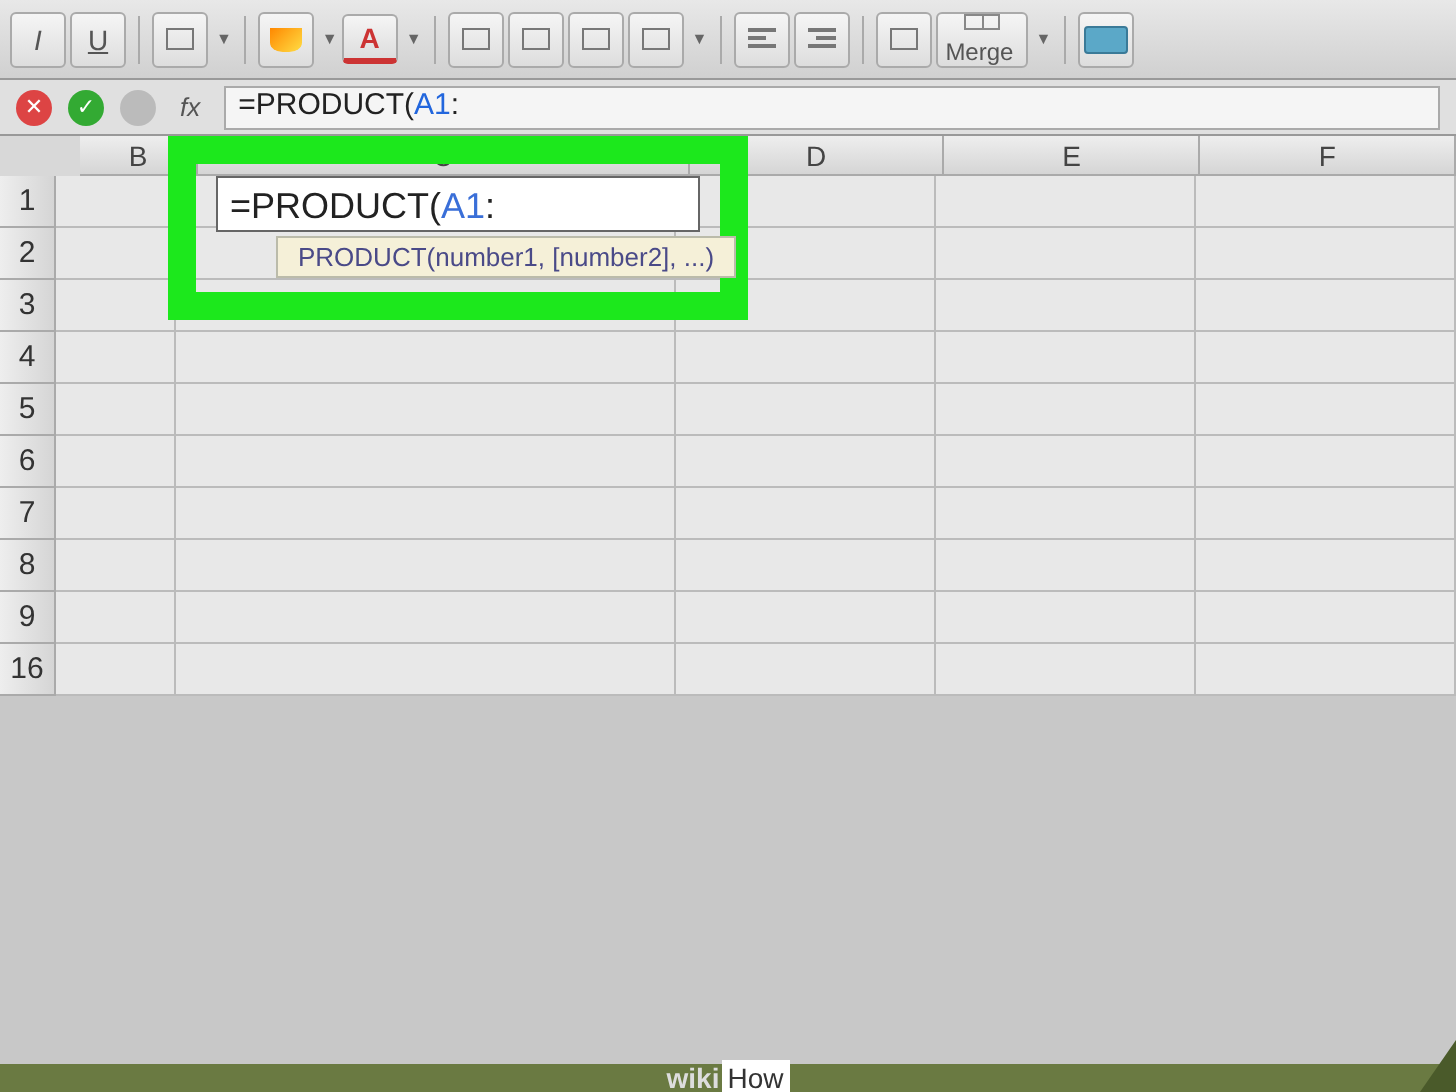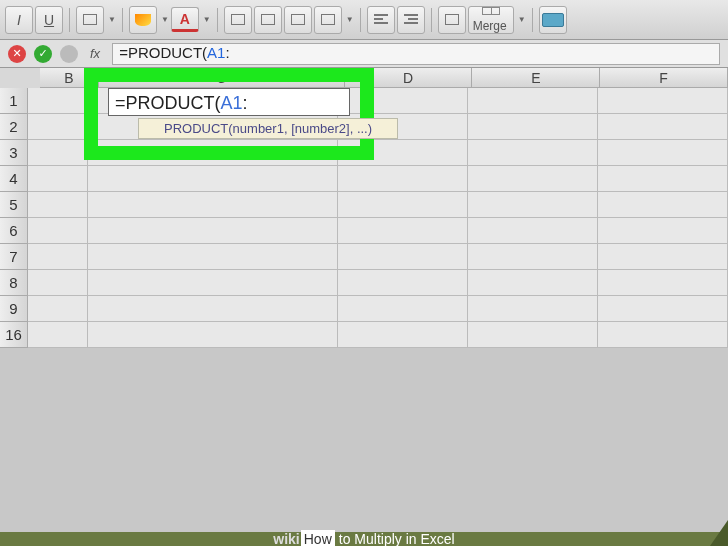--- a/index.html
+++ b/index.html
@@ -165,21 +165,21 @@
     .active-cell .ref { color: #3a6fd8; }
     
     
     .hint-tooltip {
       position: absolute;
       top: 118px;
       left: 138px;
       background: #f5f0d8;
       border: 1px solid #bba;
       font-size: 13px;
-      padding: 2px 25px;
+      padding: 2px 10px;
       color: #4a4a88;
       z-index: 7;
     }
     
     
     .caption-bar {
       position: absolute;
       bottom: 0;
       left: 0;
       right: 0;
@@ -422,15 +422,14 @@
   <span>=PRODUCT(</span><span class="ref">A1</span><span>:</span>
 </div>
 
 <div class="hint-tooltip">
   <span>PRODUCT(number1, [number2], ...)</span>
 </div>
 
 <div class="caption-bar">
   <span class="wiki">wiki</span>
     <span class="how">How</span>
-  <span class="title">to Multiply in Excel</span>
   <div class="caption-arrow"></div>
 </div>
 
 </body></html>

